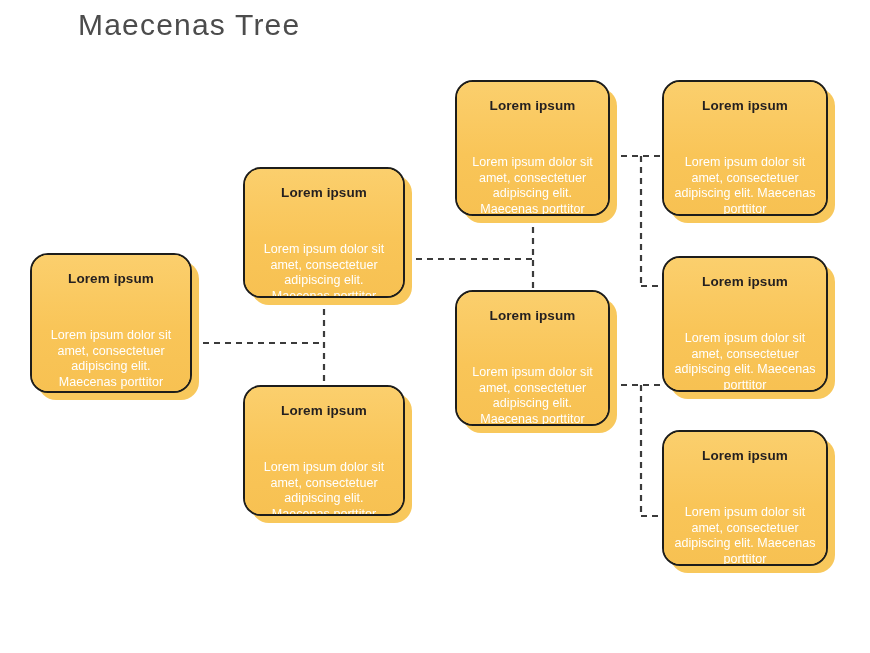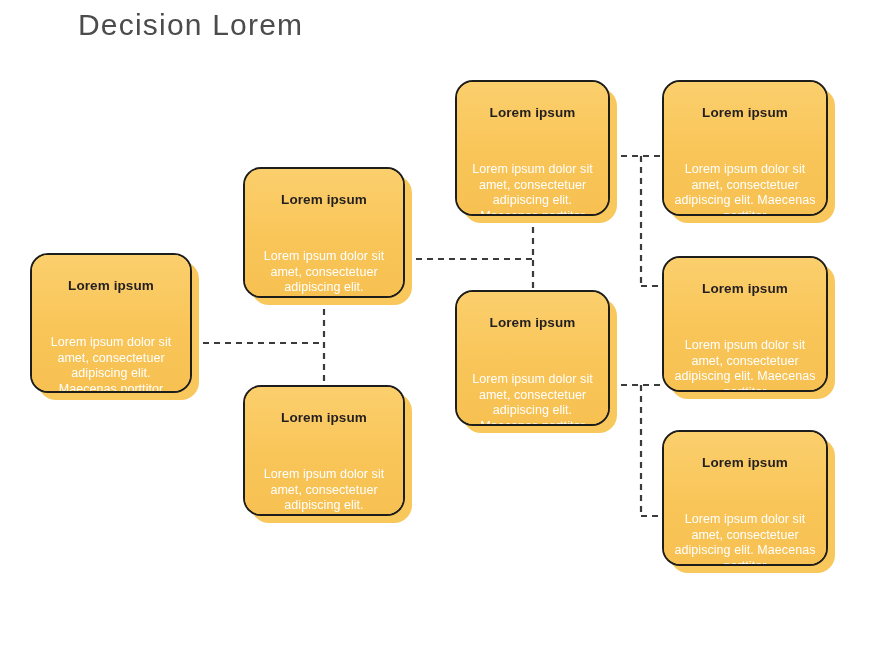--- a/index.html
+++ b/index.html
@@ -67,21 +67,21 @@
     height: 100%;
     background: #f9c65a;
     border: 2.2px solid #1d1d1b;
     border-radius: 18px;
     z-index: 2;
     box-sizing: border-box;
     overflow: hidden;
     display: flex;
     flex-direction: column;
     align-items: center;
-    padding-top: 22px;
+    padding-top: 15px;
   }
   
   .node .card::before {
     content: "";
     position: absolute;
     left: 0; top: 0; right: 0; bottom: 0;
     background: linear-gradient(180deg, #fbcf6d 0%, #f9c558 55%, #f7c152 100%);
     z-index: 0;
   }
   .node .card > * { position: relative; z-index: 1; }
@@ -105,21 +105,21 @@
     box-sizing: border-box;
     letter-spacing: 0.05px;
     margin-top: 40px;
   }
 </style>
 </head>
 <body>
 
 <div id="canvas">
 
-  <div id="page-title">Decision Lorem</div>
+  <div id="page-title">Maecenas Tree</div>
 
   <svg id="connectors" viewBox="0 0 870 653" width="870" height="653">
     <g stroke="#3b3b3b" stroke-width="2.2" stroke-dasharray="6 5" fill="none" stroke-linecap="butt">
 
       <path d="M 192 343 L 324 343"></path>
 
       <path d="M 324 298 L 324 385"></path>
 
       <path d="M 405 259 L 533 259"></path>
       <path d="M 533 216 L 533 290"></path>

